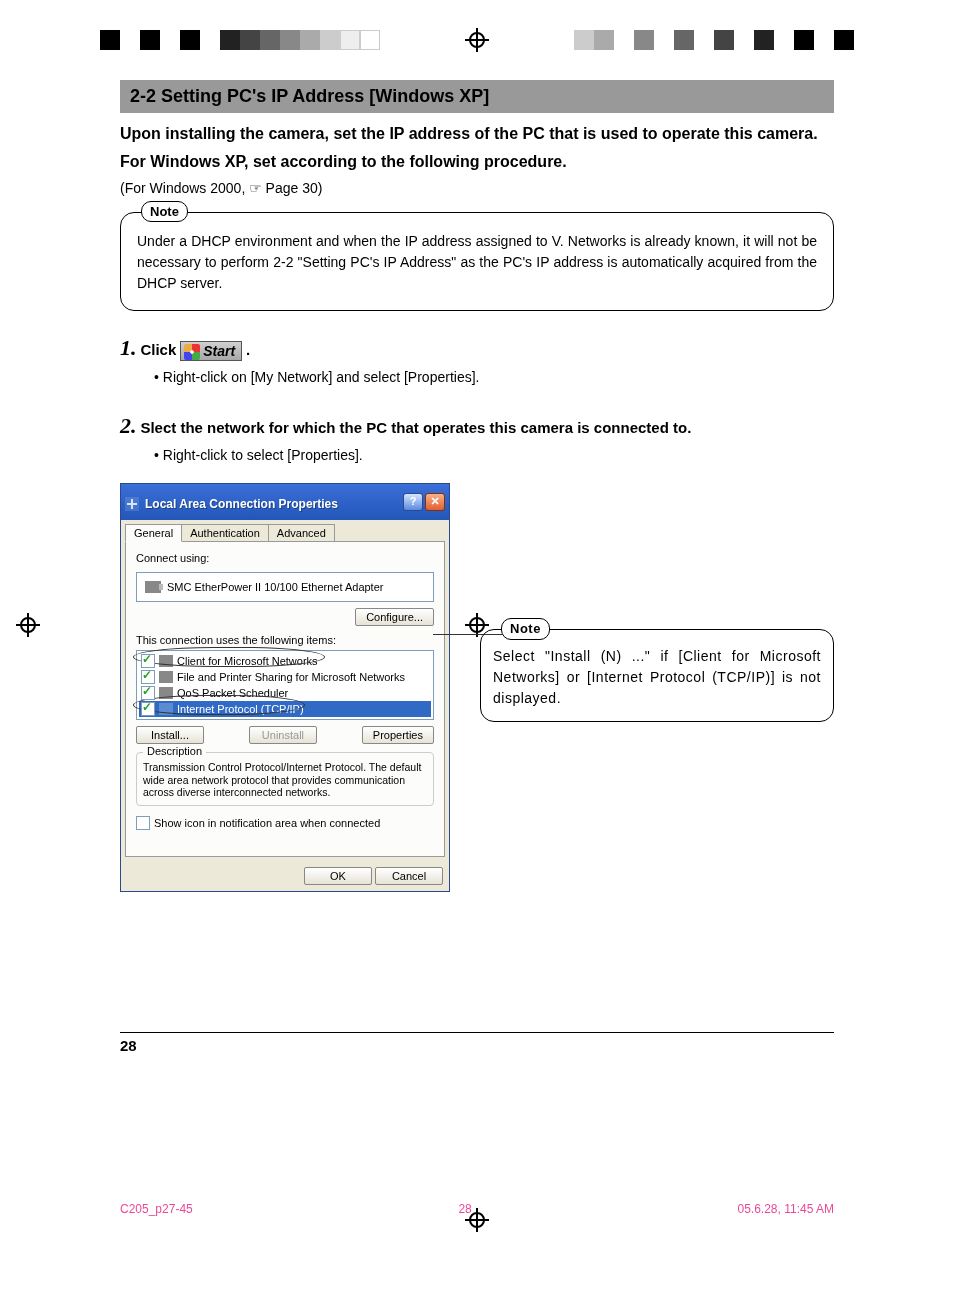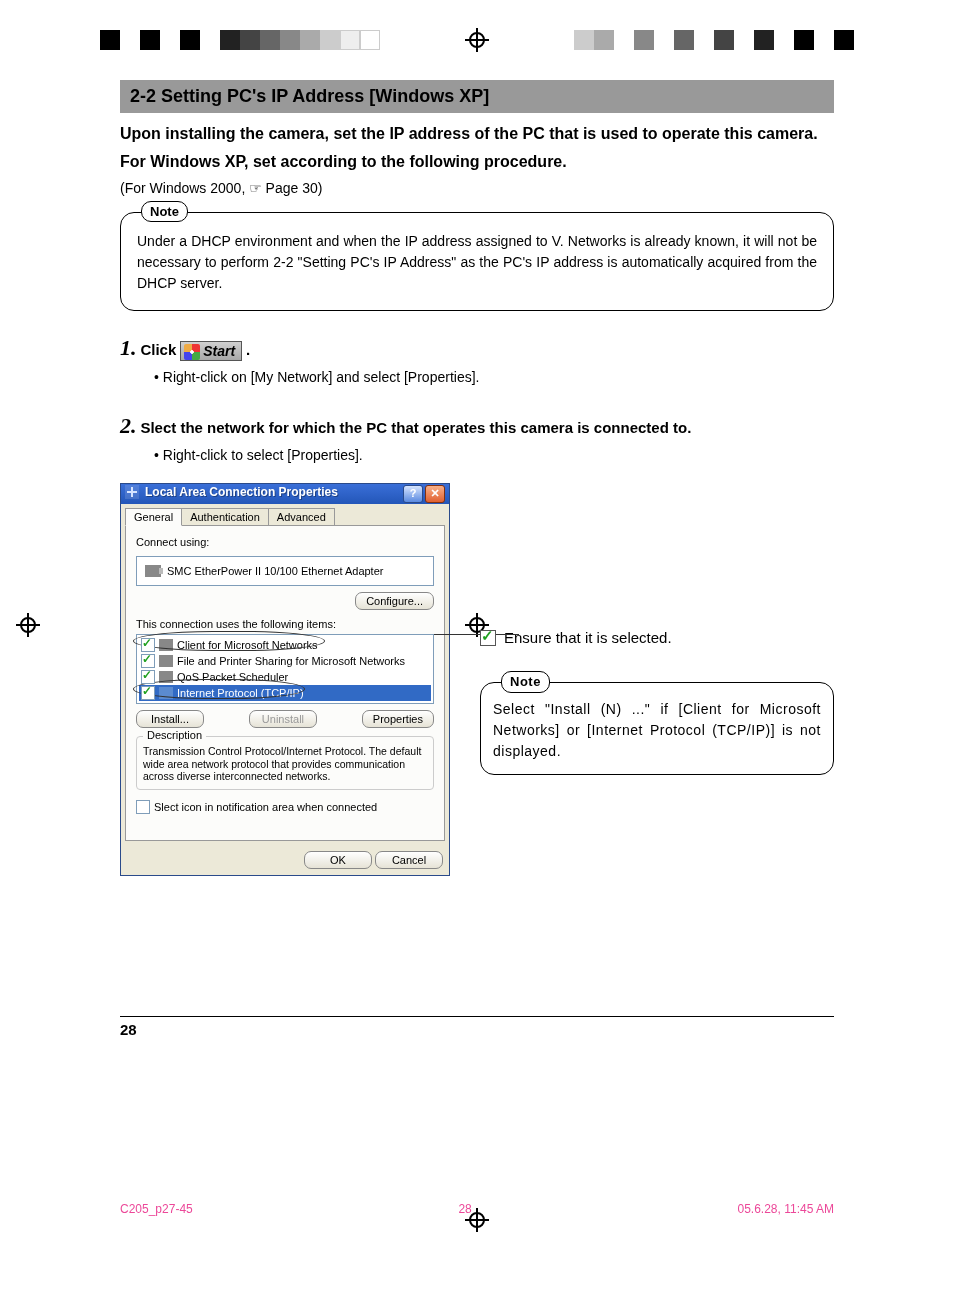--- a/index.html
+++ b/index.html
@@ -154,22 +154,22 @@
     border: 1px solid #2a4a8a;
     background: #ece9d8;
     font-family: Tahoma, Arial, sans-serif;
     font-size: 11px;
     color: #000;
   }
   .dialog-titlebar {
     background: linear-gradient(#3a6fd8, #2356b8);
     color: #fff;
     display: flex;
-    align-items: flex-start;
-    padding: 1px 4px;
+    align-items: flex-end;
+    padding: 9px 4px;
     font-weight: bold;
     font-size: 12px;
   }
   .dlg-title-icon {
     width: 14px; height: 14px;
     background: #fff2;
     margin-right: 6px;
     position: relative;
   }
   .dlg-title-icon::before, .dlg-title-icon::after {
@@ -243,21 +243,21 @@
     content: '';
     position: absolute;
     right: -2px; top: 3px;
     width: 4px; height: 6px;
     background: #bbb;
   }
   .right-align { text-align: right; margin-bottom: 8px; }
   .win-btn {
     background: linear-gradient(#fff, #e6e3d6);
     border: 1px solid #888;
-    border-radius: 7px;
+    border-radius: 2px;
     padding: 2px 10px;
     font-size: 11px;
     font-family: Tahoma, Arial, sans-serif;
     cursor: pointer;
     min-width: 68px;
   }
   .win-btn:disabled {
     color: #999;
     cursor: default;
   }
@@ -522,35 +522,31 @@
             <button class="win-btn">Install...</button>
             <button class="win-btn" disabled="">Uninstall</button>
             <button class="win-btn">Properties</button>
           </div>
           <div class="fieldset">
             <div class="fieldset-legend">Description</div>
             <div class="desc-text">Transmission Control Protocol/Internet Protocol. The default wide area network protocol that provides communication across diverse interconnected networks.</div>
           </div>
           <div class="show-icon-row">
             <div class="chk" style="margin-left:0"></div>
-            <span>Slect icon in notification area when connected</span>
+            <span>Show icon in notification area when connected</span>
           </div>
         </div>
         <div class="bottom-btns">
           <button class="win-btn">OK</button>
           <button class="win-btn">Cancel</button>
         </div>
       </div>
     </div>
 
     <div class="right-col">
-      <div class="ensure-row">
-        <div class="ensure-chk"></div>
-        <span>Ensure that it is selected.</span>
-      </div>
       <div class="note-box small">
         <span class="note-label">Note</span>
         <span>Select "Install (N) ..." if [Client for Microsoft Networks] or [Internet Protocol (TCP/IP)] is not displayed.</span>
       </div>
     </div>
   </div>
 
   <div class="page-num">28</div>
 
   <div class="footer-meta">

